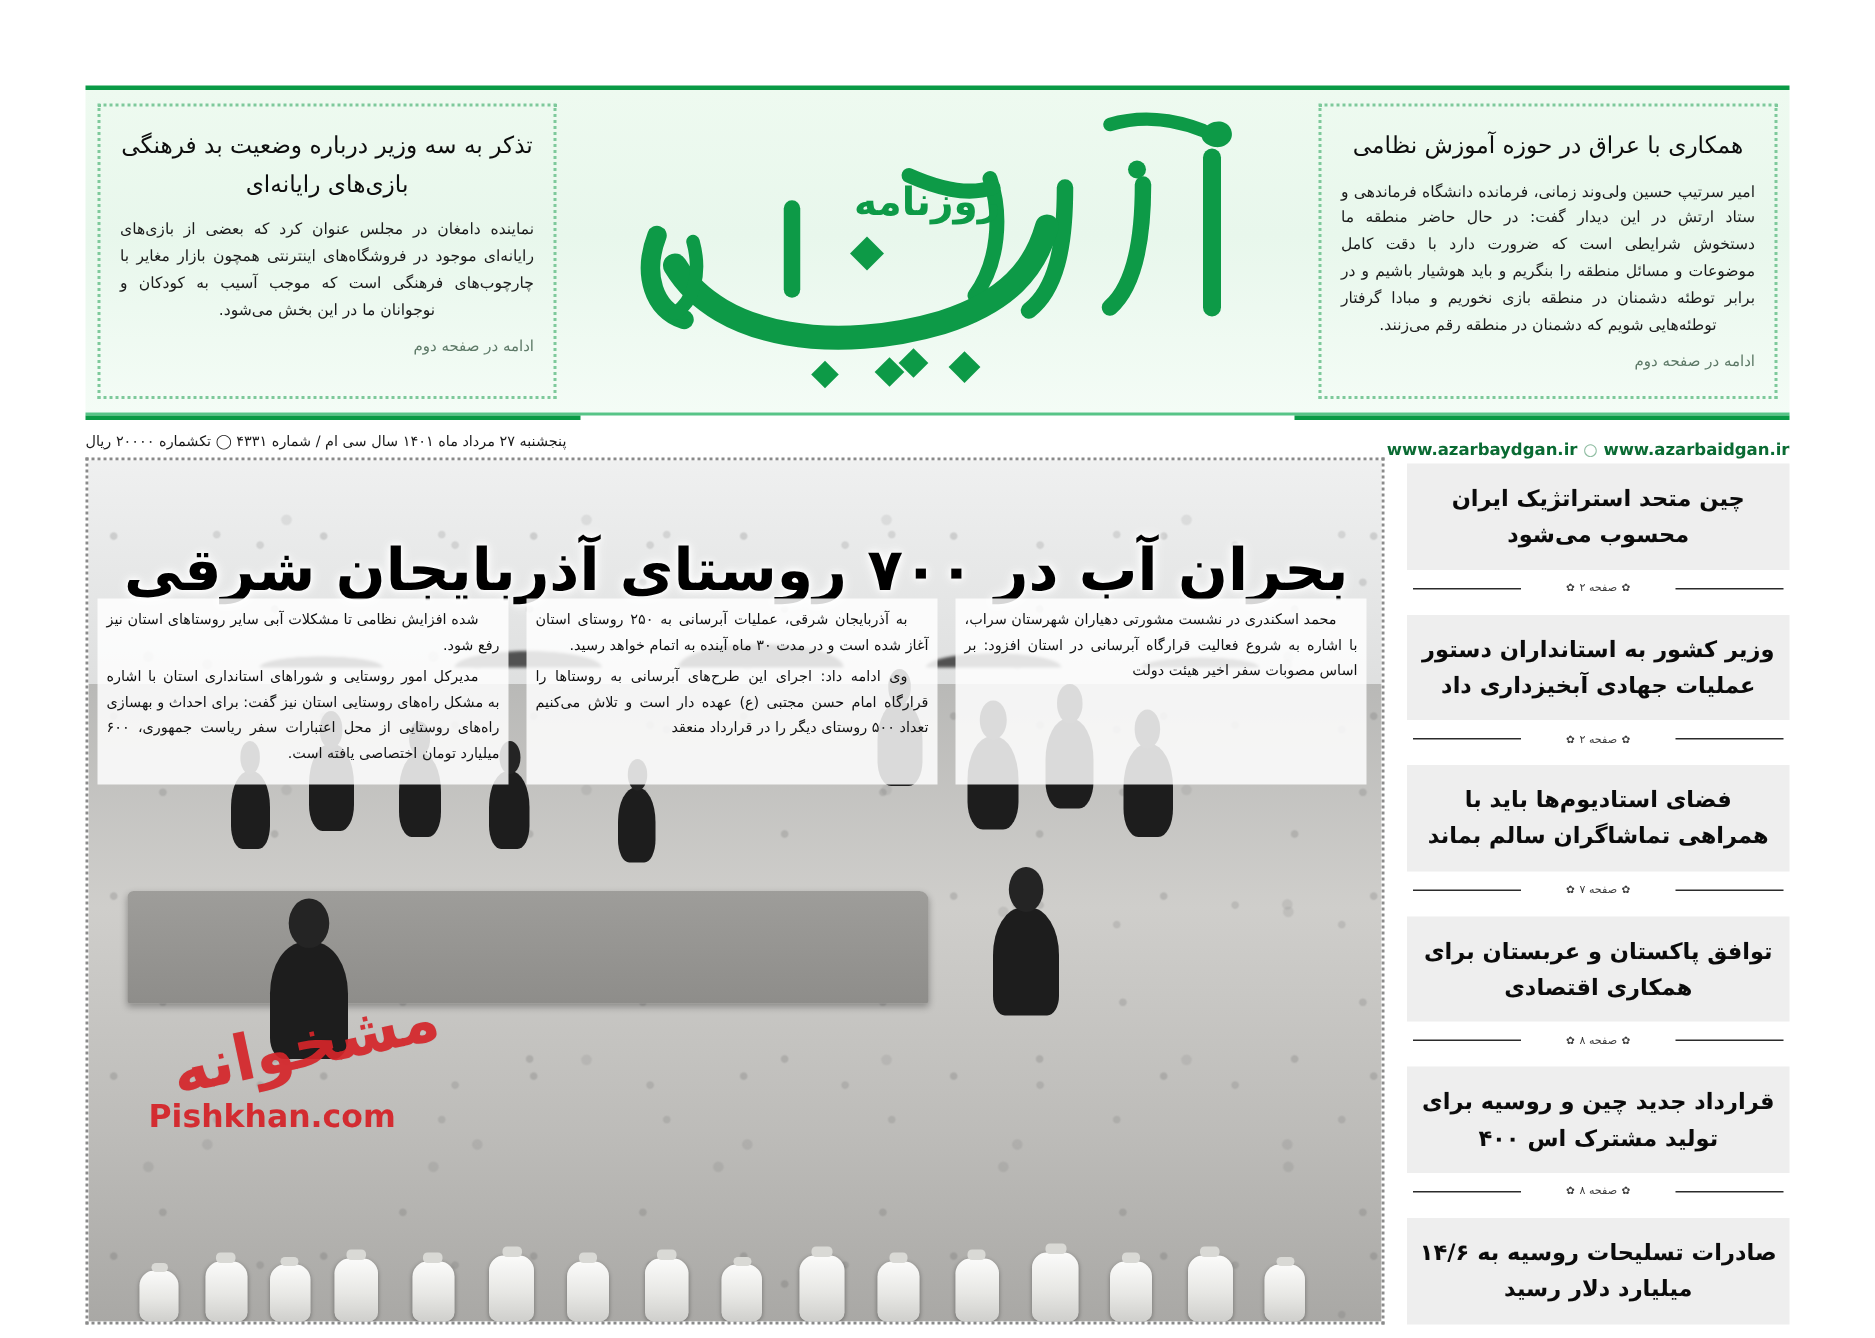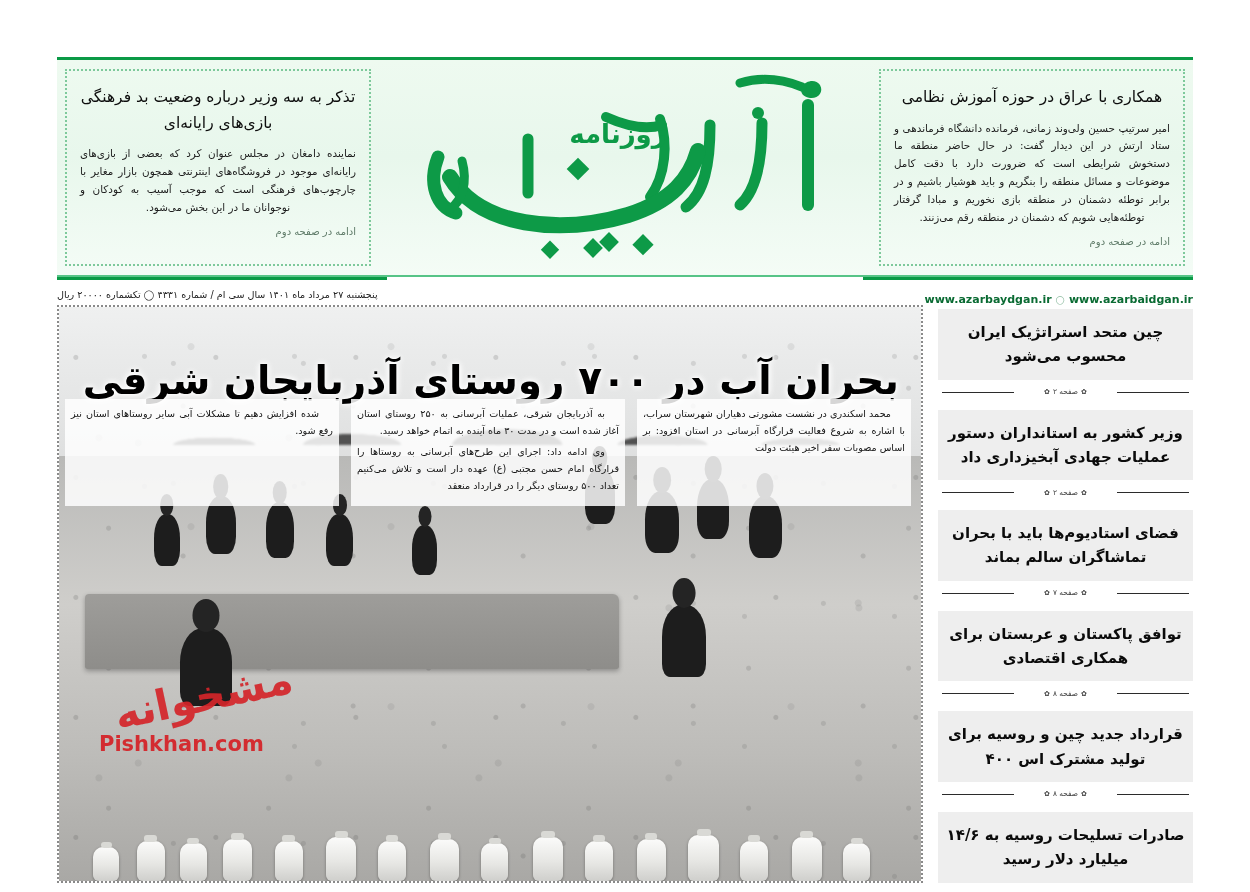--- a/index.html
+++ b/index.html
@@ -301,21 +301,22 @@
 
       <div class="lead-cols">
         <div class="lead-col">
           <p>محمد اسکندری در نشست مشورتی دهیاران شهرستان سراب، با اشاره به شروع فعالیت قرارگاه آبرسانی در استان افزود: بر اساس مصوبات سفر اخیر هیئت دولت</p>
         </div>
         <div class="lead-col">
           <p>به آذربایجان شرقی، عملیات آبرسانی به ۲۵۰ روستای استان آغاز شده است و در مدت ۳۰ ماه آینده به اتمام خواهد رسید.</p>
           <p>وی ادامه داد: اجرای این طرح‌های آبرسانی به روستاها را قرارگاه امام حسن مجتبی (ع) عهده دار است و تلاش می‌کنیم تعداد ۵۰۰ روستای دیگر را در قرارداد منعقد</p>
         </div>
         <div class="lead-col">
-          <p>شده افزایش دهیم تا مشکلات آبی سایر روستاهای استان نیز رفع شود.</p>
+          <p>شده افزایش نظامی تا مشکلات آبی سایر روستاهای استان نیز رفع شود.</p>
+          <p>مدیرکل امور روستایی و شوراهای استانداری استان با اشاره به مشکل راه‌های روستایی استان نیز گفت: برای احداث و بهسازی راه‌های روستایی از محل اعتبارات سفر ریاست جمهوری، ۶۰۰ میلیارد تومان اختصاصی یافته است.</p>
         </div>
       </div>
     </div>
 
     <div class="sidebar">
 
       <div class="side-item">
         <div class="band">
             <h3 class="side-head">چین متحد استراتژیک ایران محسوب می‌شود</h3>
           </div>
@@ -328,21 +329,21 @@
         <div class="band">
             <h3 class="side-head">وزیر کشور به استانداران دستور عملیات جهادی آبخیزداری داد</h3>
           </div>
         <div class="side-ref">
           <span class="txt">صفحه ۲</span>
         </div>
       </div>
 
       <div class="side-item">
         <div class="band">
-            <h3 class="side-head">فضای استادیوم‌ها باید با بحران تماشاگران سالم بماند</h3>
+            <h3 class="side-head">فضای استادیوم‌ها باید با همراهی تماشاگران سالم بماند</h3>
           </div>
         <div class="side-ref">
           <span class="txt">صفحه ۷</span>
         </div>
       </div>
 
       <div class="side-item">
         <div class="band">
             <h3 class="side-head">توافق پاکستان و عربستان برای همکاری اقتصادی</h3>
           </div>

